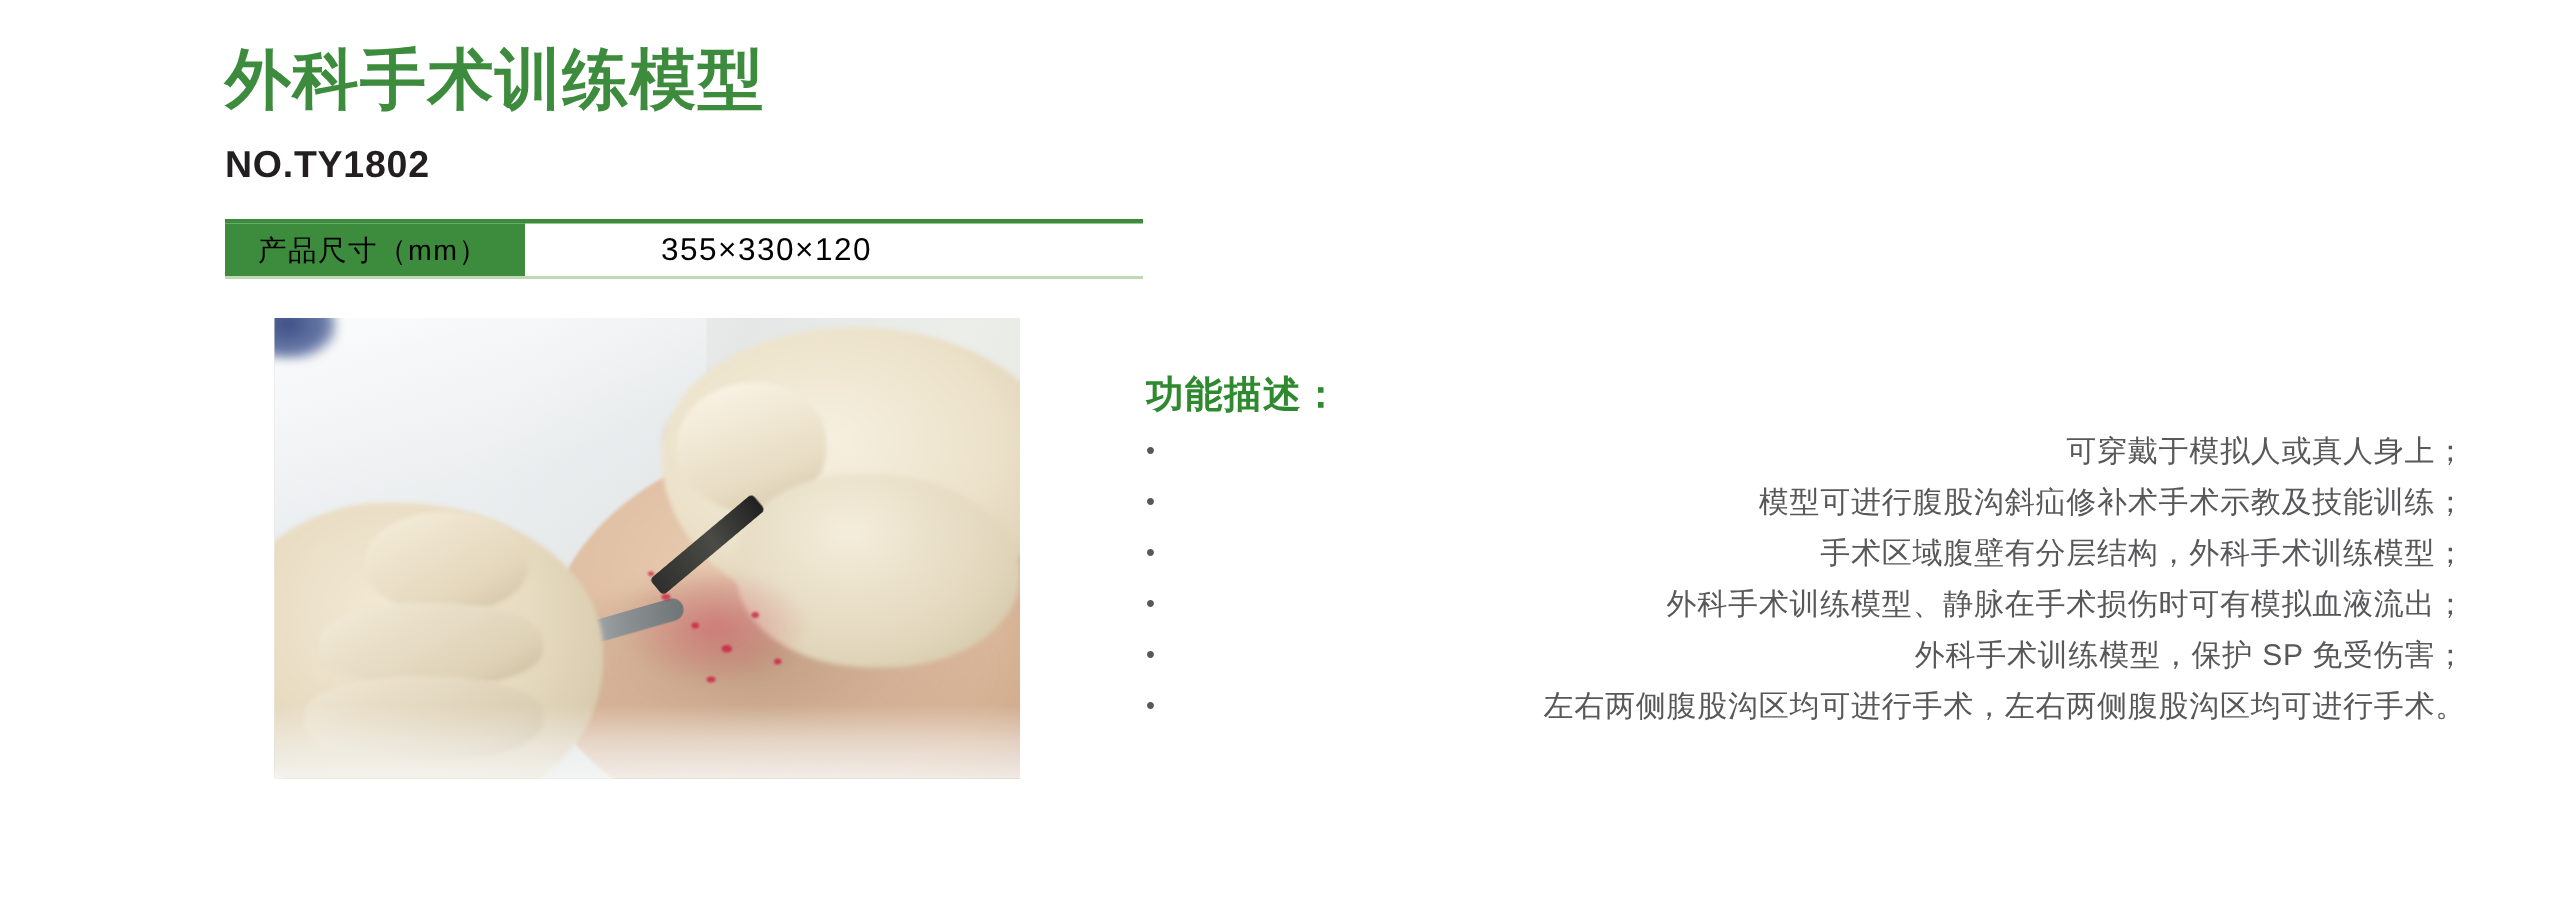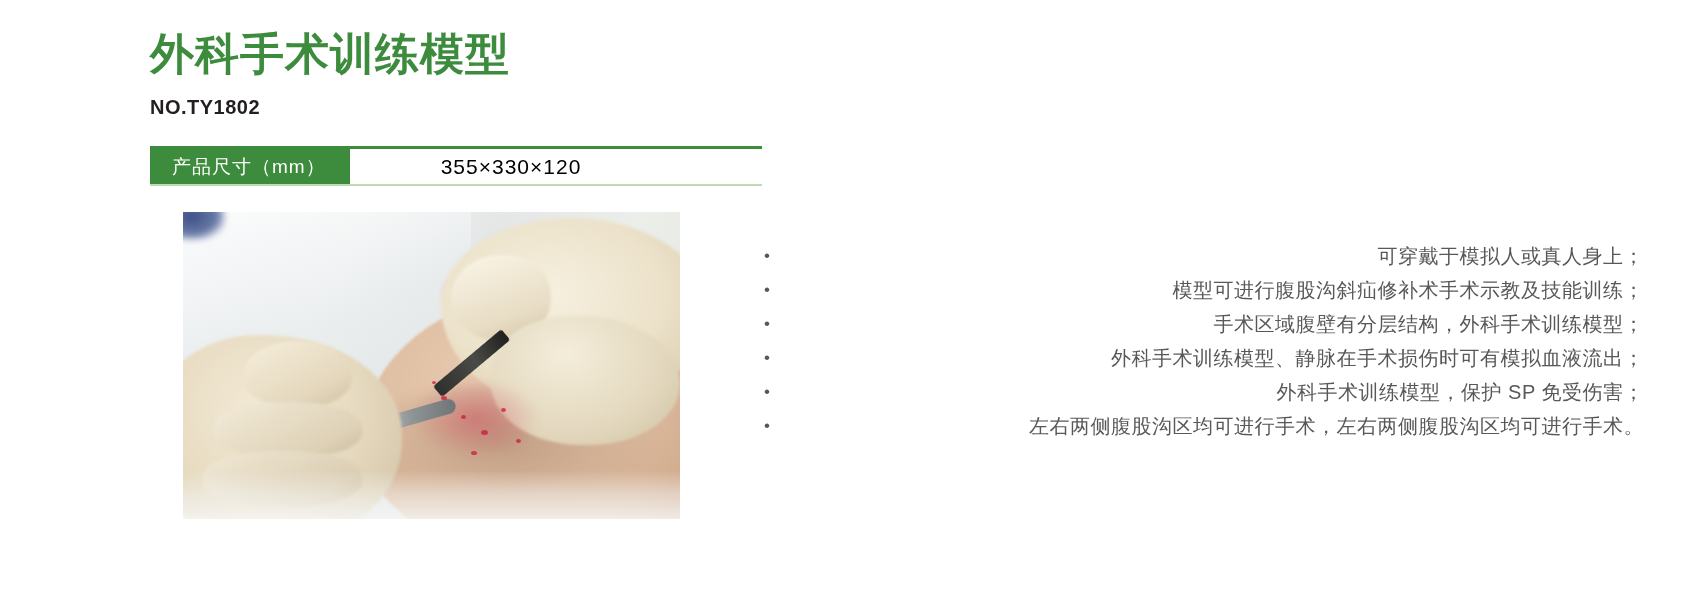--- a/index.html
+++ b/index.html
@@ -27,21 +27,21 @@
     font-size: 44px;
     font-weight: bold;
     color: #3d8c3d;
     letter-spacing: 1px;
     line-height: 1.0;
     margin: 32px 0 0 0;
     white-space: nowrap;
   }
 
   #product-code {
-    font-size: 20px;
+    font-size: 25px;
     font-weight: bold;
     color: #231f20;
     letter-spacing: 0.5px;
     margin: 20px 0 0 0;
   }
 
   
   #spec-table {
     position: absolute;
     left: 150px;
@@ -59,21 +59,21 @@
     width: 100%;
   }
   .spec-row {
     display: flex;
     align-items: stretch;
     height: 35px;
   }
   .spec-label-cell {
     width: 200px;
     background: #3d8c3d;
-    color: #ffffff;
+    color: #000000;
     font-size: 19px;
     display: flex;
     align-items: center;
     padding-left: 22px;
     box-sizing: border-box;
     letter-spacing: 1px;
   }
   .spec-value-cell {
     flex: 1;
     display: flex;
@@ -307,20 +307,21 @@
   <div class="layer ph-speck" style="left:56%;top:66%;width:5px;height:4px;"></div>
   <div class="layer ph-speck" style="left:60%;top:71%;width:7px;height:5px;"></div>
   <div class="layer ph-speck" style="left:64%;top:64%;width:5px;height:4px;"></div>
   <div class="layer ph-speck" style="left:58%;top:78%;width:6px;height:4px;"></div>
   <div class="layer ph-speck" style="left:50%;top:55%;width:4px;height:3px;"></div>
   <div class="layer ph-speck" style="left:67%;top:74%;width:5px;height:4px;"></div>
   <div class="layer ph-bottom-drape"></div>
 </div>
 
 <div id="features">
+  <div id="features-heading">功能描述：</div>
   <ul id="features-list">
       <li>
         <span class="bullet">•</span>
         <span class="text">可穿戴于模拟人或真人身上；</span>
       </li>
       <li>
         <span class="bullet">•</span>
         <span class="text">模型可进行腹股沟斜疝修补术手术示教及技能训练；</span>
       </li>
       <li>

